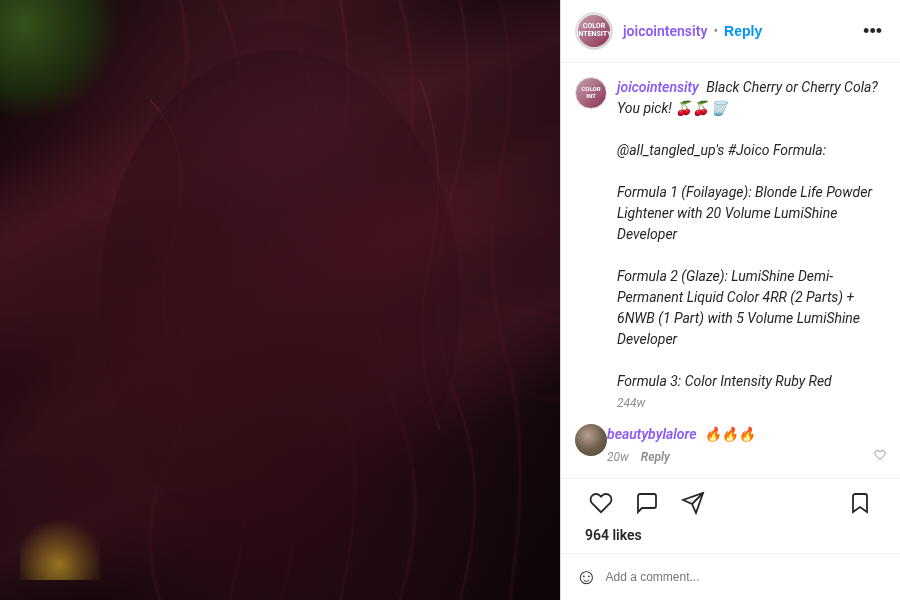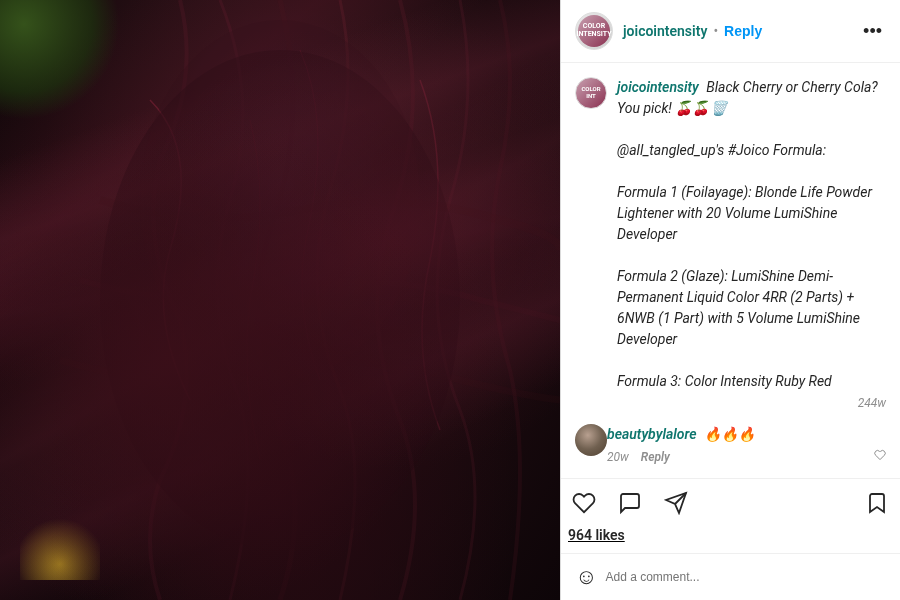--- a/index.html
+++ b/index.html
@@ -123,21 +123,21 @@
       margin-left: 10px;
     }
     .username-follow {
       display: flex;
       align-items: center;
       gap: 6px;
     }
     .username {
       font-weight: 600;
       font-size: 14px;
-      color: #0f766e;
+      color: #8b5cf6;
     }
     .dot-sep {
       color: #8e8e8e;
       font-size: 14px;
     }
     .follow-btn {
       font-weight: 600;
       font-size: 14px;
       color: #0095f6;
       background: none;
@@ -190,21 +190,20 @@
     .comment-text .username {
       font-weight: 600;
       font-size: 14px;
       margin-right: 4px;
     }
     .comment-meta {
       display: flex;
       align-items: center;
       gap: 12px;
       margin-top: 4px;
-      justify-content: flex-end;
     }
     .comment-time {
       font-size: 12px;
       color: #8e8e8e;
     }
     .comment-like-icon {
       margin-left: auto;
       color: #8e8e8e;
       font-size: 12px;
     }
@@ -223,22 +222,21 @@
     }
     .user-avatar-img {
       width: 100%;
       height: 100%;
       background: radial-gradient(circle at 40% 35%, #b8a090 0%, #706050 50%, #504030 100%);
     }
 
     
     .actions-bar {
       border-top: 1px solid #efefef;
-      padding: 8px 7px 6px;
-      text-decoration: underline;
+      padding: 8px 24px 6px;
     }
     .action-icons {
       display: flex;
       align-items: center;
       gap: 14px;
       margin-bottom: 8px;
     }
     .action-icon-btn {
       background: none;
       border: none;

